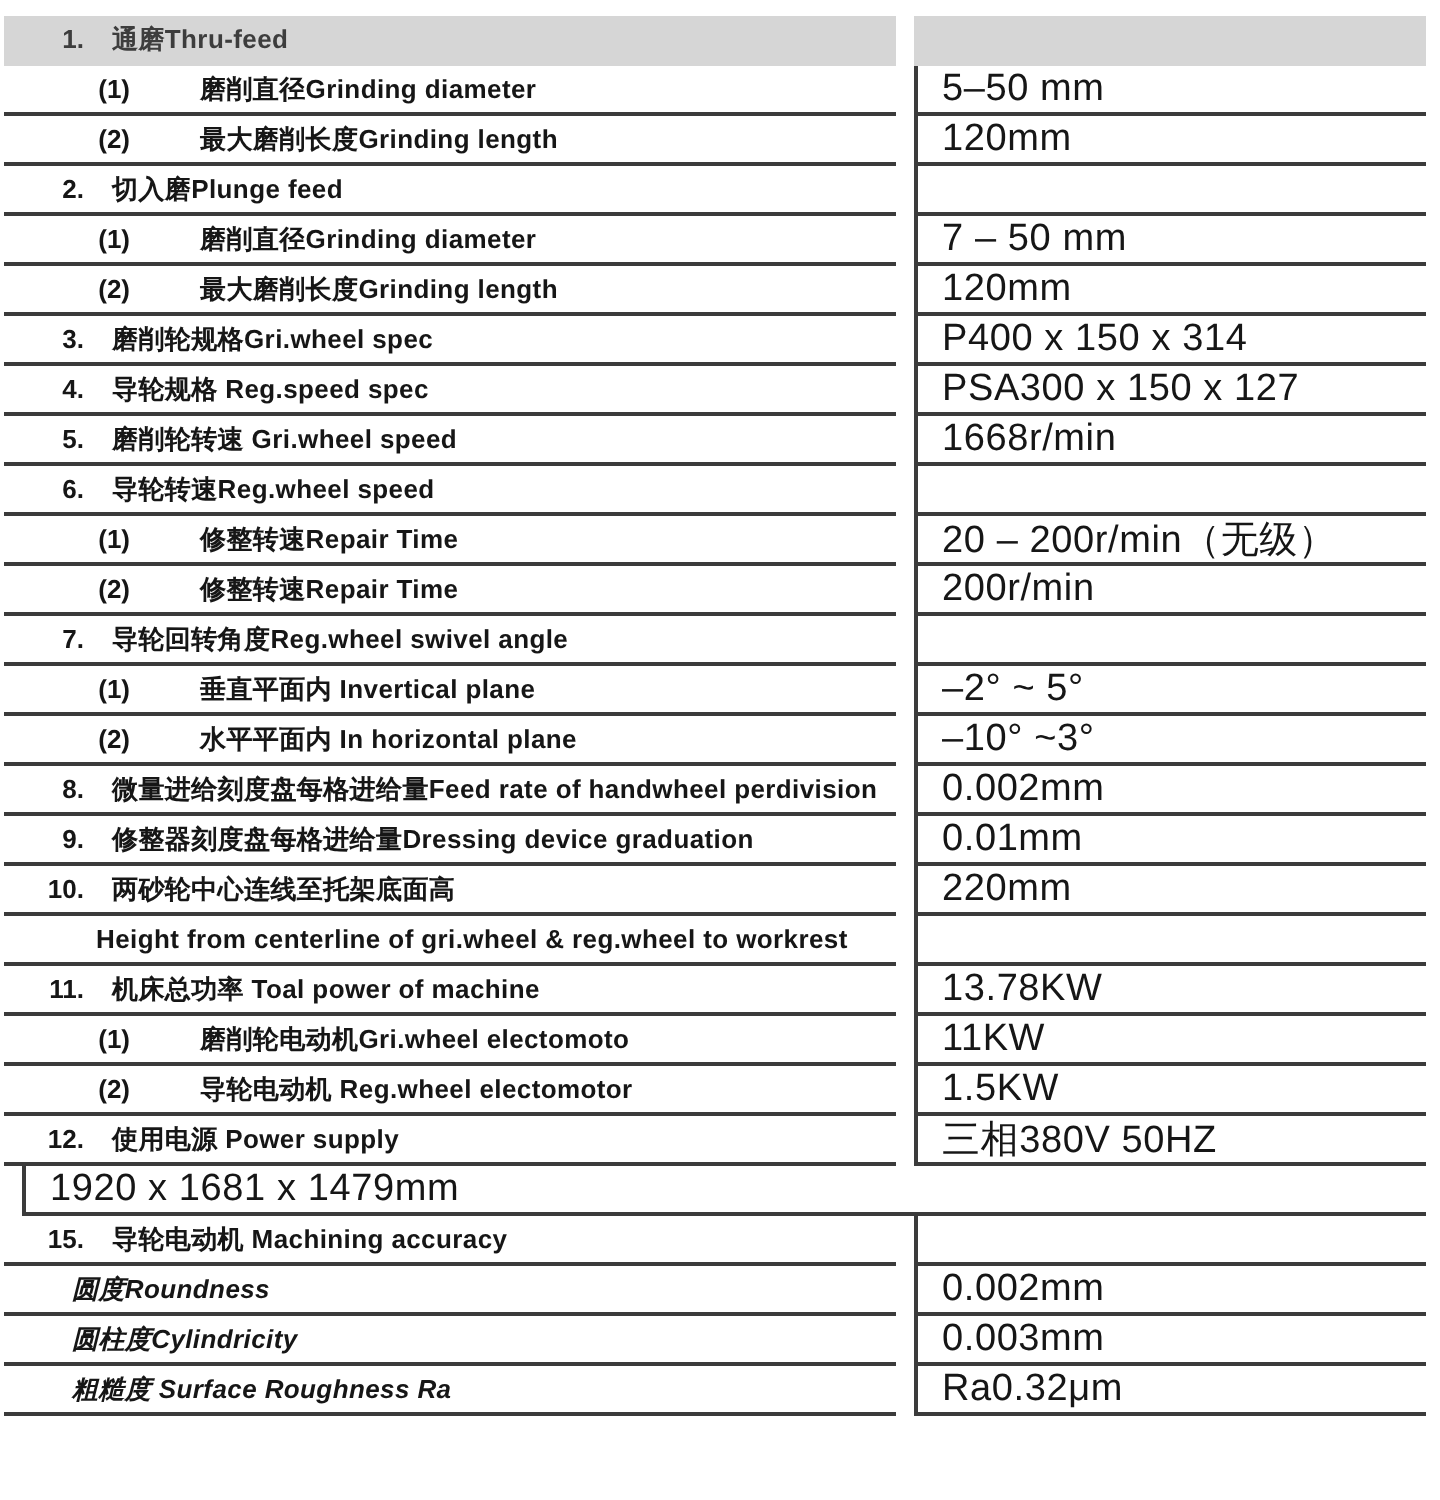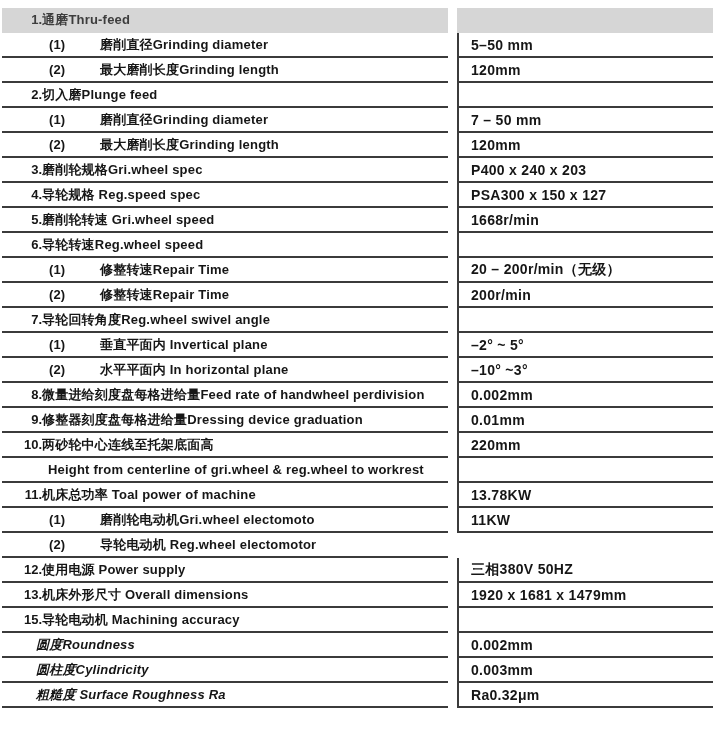--- a/index.html
+++ b/index.html
@@ -35,31 +35,31 @@
     border-left:2px solid var(--line);
     border-bottom:2px solid var(--line);
     padding-left:12px;
     overflow:hidden;white-space:nowrap;
   }
   .num{
     font-weight:700;font-size:13px;
     text-align:right;flex:0 0 auto;
   }
   .row.section .num{width:40px;}
-  .row.section .label{}
+  .row.section .label{margin-left:14px;}
   .row.sub .num{width:63px;}
   .row.sub .label{margin-left:35px;}
   .row.cont .cell-left{padding-left:46px;}
   .row.acc .cell-left{padding-left:34px;font-style:italic;}
   .label{
     font-weight:700;font-size:13px;
     letter-spacing:0.2px;
   }
   .value{
-    font-weight:700;font-size:14px;
+    font-weight:400;font-size:19px;
     letter-spacing:0.3px;
   }
   
   .row.hl .cell-left{
     background:var(--band);
     border-bottom-color:transparent;
     color:var(--band-text);
   }
   .row.hl .cell-right{
     background:var(--band);
@@ -132,21 +132,21 @@
           <span class="value">120mm</span>
         </div>
       </div>
       <div class="row section">
         <div class="cell-left">
           <span class="num">3.</span>
           <span class="label">磨削轮规格Gri.wheel spec</span>
         </div>
         <div class="gap"></div>
         <div class="cell-right">
-          <span class="value">P400 x 240 x 203</span>
+          <span class="value">P400 x 150 x 314</span>
         </div>
       </div>
       <div class="row section">
         <div class="cell-left">
           <span class="num">4.</span>
           <span class="label">导轮规格  Reg.speed spec</span>
         </div>
         <div class="gap"></div>
         <div class="cell-right">
           <span class="value">PSA300 x 150 x 127</span>
@@ -280,36 +280,35 @@
         <div class="cell-right">
           <span class="value">11KW</span>
         </div>
       </div>
       <div class="row sub">
         <div class="cell-left">
           <span class="num">(2)</span>
           <span class="label">导轮电动机  Reg.wheel electomotor</span>
         </div>
         <div class="gap"></div>
+        <div class="cell-right">
+          <span class="value">1.5KW</span>
+        </div>
       </div>
       <div class="row section">
         <div class="cell-left">
           <span class="num">12.</span>
           <span class="label">使用电源  Power supply</span>
         </div>
         <div class="gap"></div>
         <div class="cell-right">
           <span class="value">三相380V 50HZ</span>
         </div>
       </div>
       <div class="row section">
-        <div class="cell-left">
-          <span class="num">13.</span>
-          <span class="label">机床外形尺寸  Overall dimensions</span>
-        </div>
         <div class="gap"></div>
         <div class="cell-right">
           <span class="value">1920 x 1681 x 1479mm</span>
         </div>
       </div>
       <div class="row section">
         <div class="cell-left">
           <span class="num">15.</span>
           <span class="label">导轮电动机  Machining accuracy</span>
         </div>

